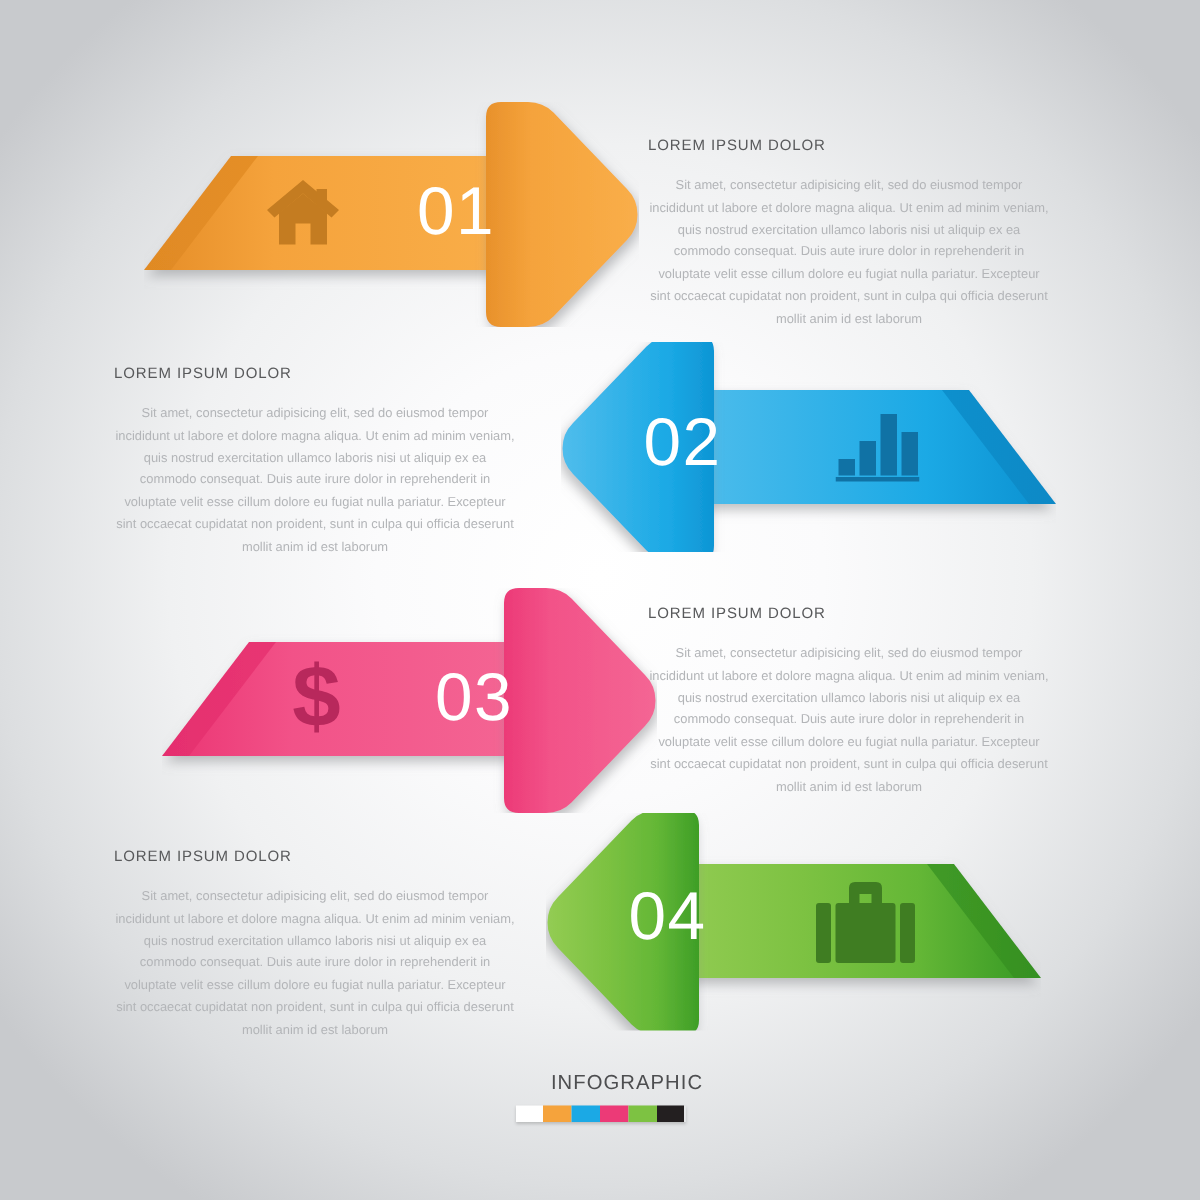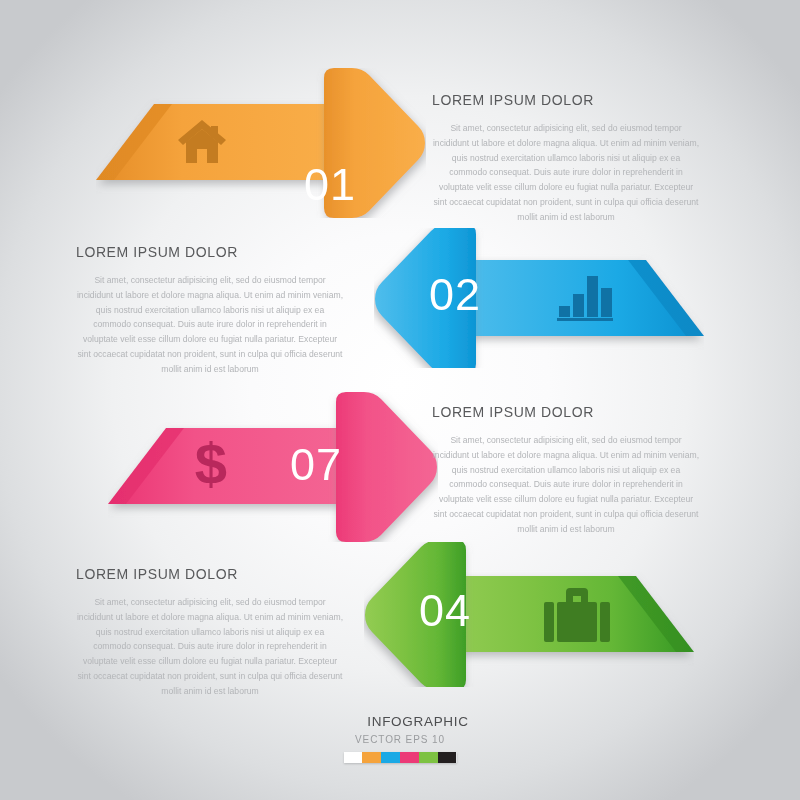--- a/index.html
+++ b/index.html
@@ -34,21 +34,21 @@
   }
 
   .arrow-svg { display: block; }
 
   
   .textblock {
     position: absolute;
     width: 268px;
   }
   .tb-title {
-    font-size: 14px;
+    font-size: 10px;
     letter-spacing: 0.6px;
     color: #58595b;
     font-weight: 400;
     margin: 0 0 13px 0;
     white-space: nowrap;
   }
   .tb-body {
     font-size: 8.6px;
     line-height: 1.72;
     color: #b3b5b8;
@@ -126,21 +126,21 @@
         </defs>
 
         <path d="M 0,112 L 58,36 L 246,36 L 246,112 Z" fill="url(#g1t)" filter="url(#sh1)"></path>
         <path d="M 18,112 L 246,112 L 246,36 L 76,36 Z" fill="url(#g1)"></path>
 
         <path d="M 228,10
                  q 0,-10 10,-10 l 18,0 q 10,0 17,7
                  l 49,51 q 7,7 7,17 q 0,10 -7,17
                  l -49,51 q -7,7 -17,7 l -18,0 q -10,0 -10,-10 Z" fill="url(#g1)" filter="url(#sh1)"></path>
       </svg>
-      <span class="num" style="left:208px; top:50px;margin-top:44px;">01</span>
+      <span class="num" style="left:182px; top:50px;">01</span>
       <span class="icon-holder" style="left:80px; top:48px;">
         <svg width="52" height="50" viewBox="0 0 52 50">
           <path d="M26 4 L2 24 L7 29 L26 13 L45 29 L50 24 Z" fill="#C47C21"></path>
           <path d="M10 26 L10 47 L21 47 L21 33 L31 33 L31 47 L42 47 L42 26 L26 13 Z" fill="#C47C21"></path>
           <rect x="35" y="10" width="7" height="12" fill="#C47C21"></rect>
         </svg>
       </span>
     </div>
 
     <div class="textblock" style="left:432px; top:24px;">
@@ -210,21 +210,21 @@
             <feDropShadow dx="2" dy="4" stdDeviation="4" flood-color="#8d8f92" flood-opacity="0.55"></feDropShadow>
           </filter>
         </defs>
         <path d="M 0,112 L 58,36 L 246,36 L 246,112 Z" fill="url(#g3t)" filter="url(#sh3)"></path>
         <path d="M 18,112 L 246,112 L 246,36 L 76,36 Z" fill="url(#g3)"></path>
         <path d="M 228,10
                  q 0,-10 10,-10 l 18,0 q 10,0 17,7
                  l 49,51 q 7,7 7,17 q 0,10 -7,17
                  l -49,51 q -7,7 -17,7 l -18,0 q -10,0 -10,-10 Z" fill="url(#g3)" filter="url(#sh3)"></path>
       </svg>
-      <span class="num" style="left:182px; top:50px;">07</span>
+      <span class="num" style="left:182px; top:50px;">03</span>
       <span class="icon-holder" style="left:82px; top:40px;">
         <svg width="42" height="64" viewBox="0 0 42 64">
           <text x="21" y="52" text-anchor="middle" font-family="Liberation Sans, sans-serif" font-size="58" font-weight="bold" fill="#B8285C">$</text>
         </svg>
       </span>
     </div>
 
     <div class="textblock" style="left:432px; top:12px;">
       <div class="tb-title">LOREM IPSUM DOLOR</div>
       <p class="tb-body">Sit amet, consectetur adipisicing elit, sed do eiusmod tempor incididunt ut labore et dolore magna aliqua. Ut enim ad minim veniam, quis nostrud exercitation ullamco laboris nisi ut aliquip ex ea commodo consequat. Duis aute irure dolor in reprehenderit in voluptate velit esse cillum dolore eu fugiat nulla pariatur. Excepteur sint occaecat cupidatat non proident, sunt in culpa qui officia deserunt mollit anim id est laborum</p>
@@ -269,21 +269,20 @@
     </div>
 
     <div class="textblock" style="left:76px; top:24px;">
       <div class="tb-title">LOREM IPSUM DOLOR</div>
       <p class="tb-body">Sit amet, consectetur adipisicing elit, sed do eiusmod tempor incididunt ut labore et dolore magna aliqua. Ut enim ad minim veniam, quis nostrud exercitation ullamco laboris nisi ut aliquip ex ea commodo consequat. Duis aute irure dolor in reprehenderit in voluptate velit esse cillum dolore eu fugiat nulla pariatur. Excepteur sint occaecat cupidatat non proident, sunt in culpa qui officia deserunt mollit anim id est laborum</p>
     </div>
   </div>
 
   <div id="footer">
     <div class="ft-l1">INFOGRAPHIC</div>
-    <div class="ft-sub">VECTOR EPS 10</div>
     <div id="swatches">
         <i style="background: rgb(255, 255, 255);"></i>
         <i style="background: rgb(245, 163, 60);"></i>
         <i style="background: rgb(27, 169, 229);"></i>
         <i style="background: rgb(236, 58, 119);"></i>
         <i style="background: rgb(125, 194, 66);"></i>
         <i style="background: rgb(35, 31, 32);"></i>
       </div>
   </div>
 

